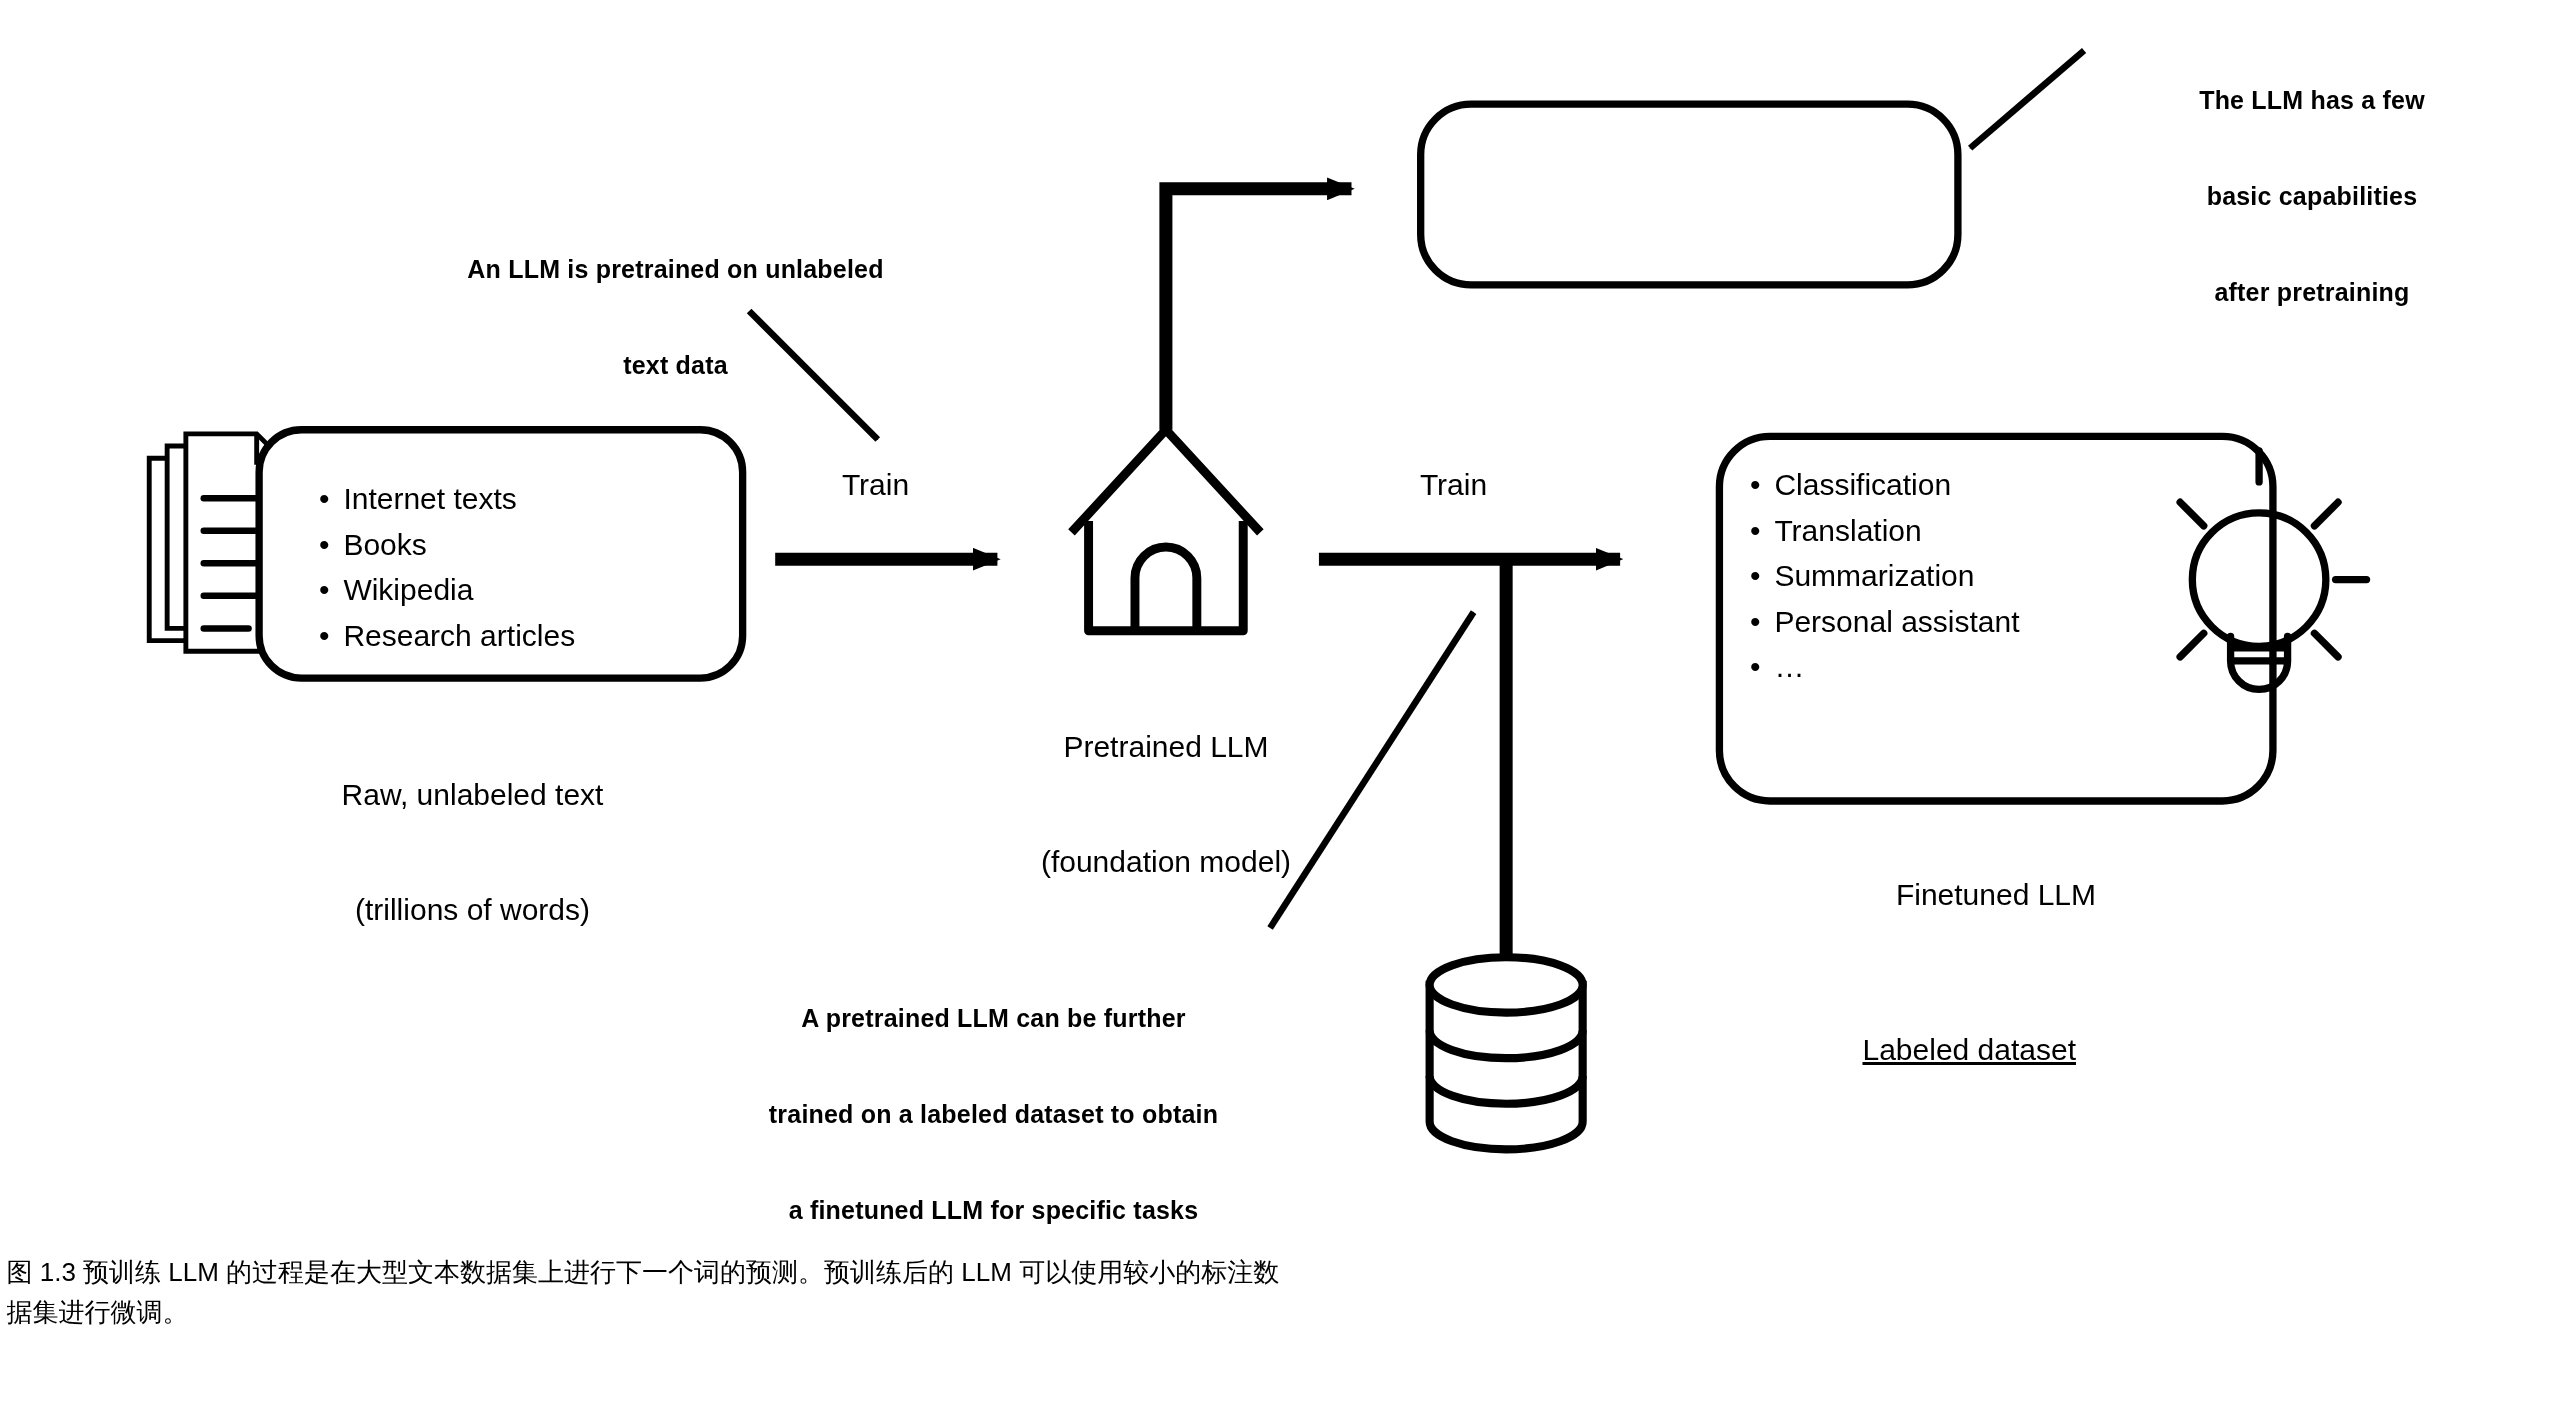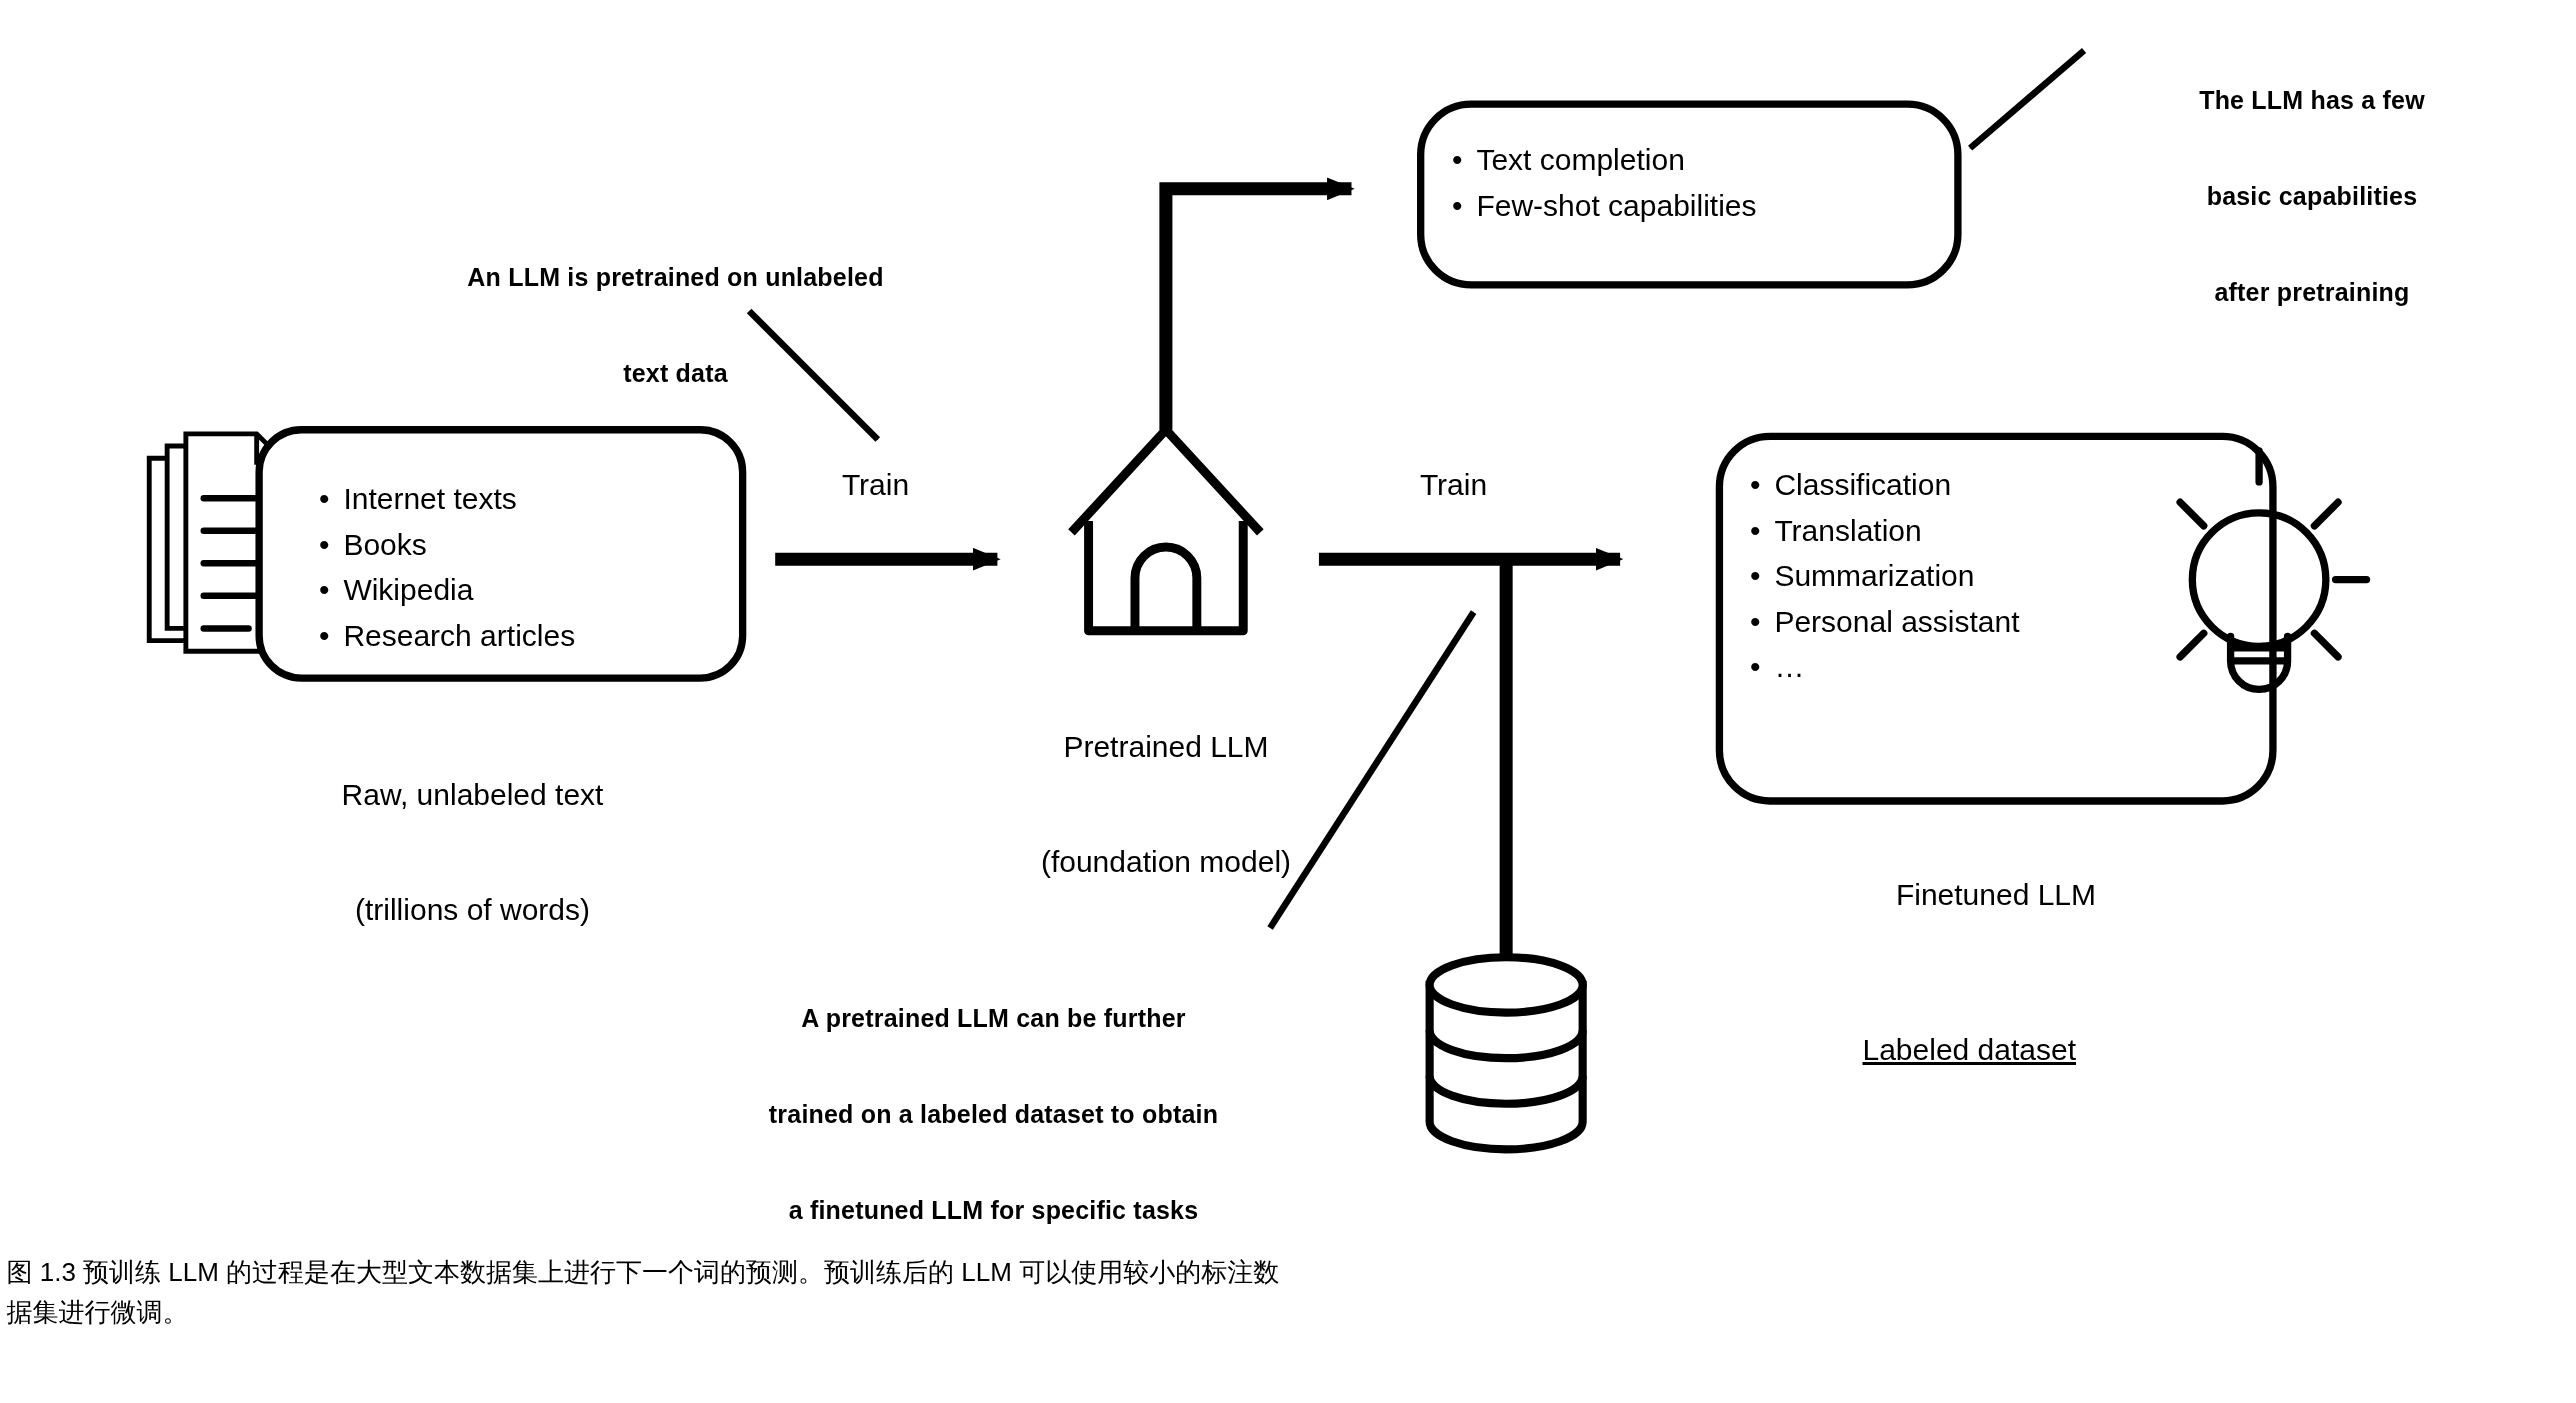--- a/index.html
+++ b/index.html
@@ -146,21 +146,21 @@
       <path d="M1756,1322 a94,34 0 0 0 188,0" fill="none"></path>
     </g>
 
     <line x1="920" y1="382" x2="1078" y2="540" stroke="#000" stroke-width="8" marker-end="url(#arrowhead)"></line>
 
     <line x1="2560" y1="62" x2="2420" y2="182" stroke="#000" stroke-width="8" marker-end="url(#arrowhead)"></line>
 
     <line x1="1560" y1="1140" x2="1810" y2="752" stroke="#000" stroke-width="8" marker-end="url(#arrowhead)"></line>
   </svg>
 
-  <div class="txt anno" style="left:358px; top:197px; width:635px;">
+  <div class="txt anno" style="left:358px; top:189px; width:635px;">
     <div>An LLM is pretrained on unlabeled</div>
     <div>text data</div>
   </div>
 
   <div class="txt anno" style="left:2084px; top:19.5px; width:456px;">
     <div>The LLM has a few</div>
     <div>basic capabilities</div>
     <div>after pretraining</div>
   </div>
 
@@ -183,24 +183,20 @@
   </div>
 
   <div class="txt plain" style="left:782px; top:466px; width:187px;">Train</div>
   <div class="txt plain" style="left:1360px; top:466px; width:187px;">Train</div>
 
   <div class="txt plain" style="left:930px; top:651px; width:472px;">
     <div>Pretrained LLM</div>
     <div>(foundation model)</div>
   </div>
 
-  <div class="bullets" style="left:1452px; top:137px; width:505px;">
-    <span class="row"><span class="dot">•</span><span>Text completion</span></span>
-    <span class="row"><span class="dot">•</span><span>Few-shot capabilities</span></span>
-  </div>
 
   <div class="bullets" style="left:1750px; top:462px; width:521px;">
     <span class="row"><span class="dot">•</span><span>Classification</span></span>
     <span class="row"><span class="dot">•</span><span>Translation</span></span>
     <span class="row"><span class="dot">•</span><span>Summarization</span></span>
     <span class="row"><span class="dot">•</span><span>Personal assistant</span></span>
     <span class="row"><span class="dot">•</span><span>…</span></span>
   </div>
 
   <div class="txt plain" style="left:1752px; top:842px; width:488px;margin-top:34px;">Finetuned LLM</div>

